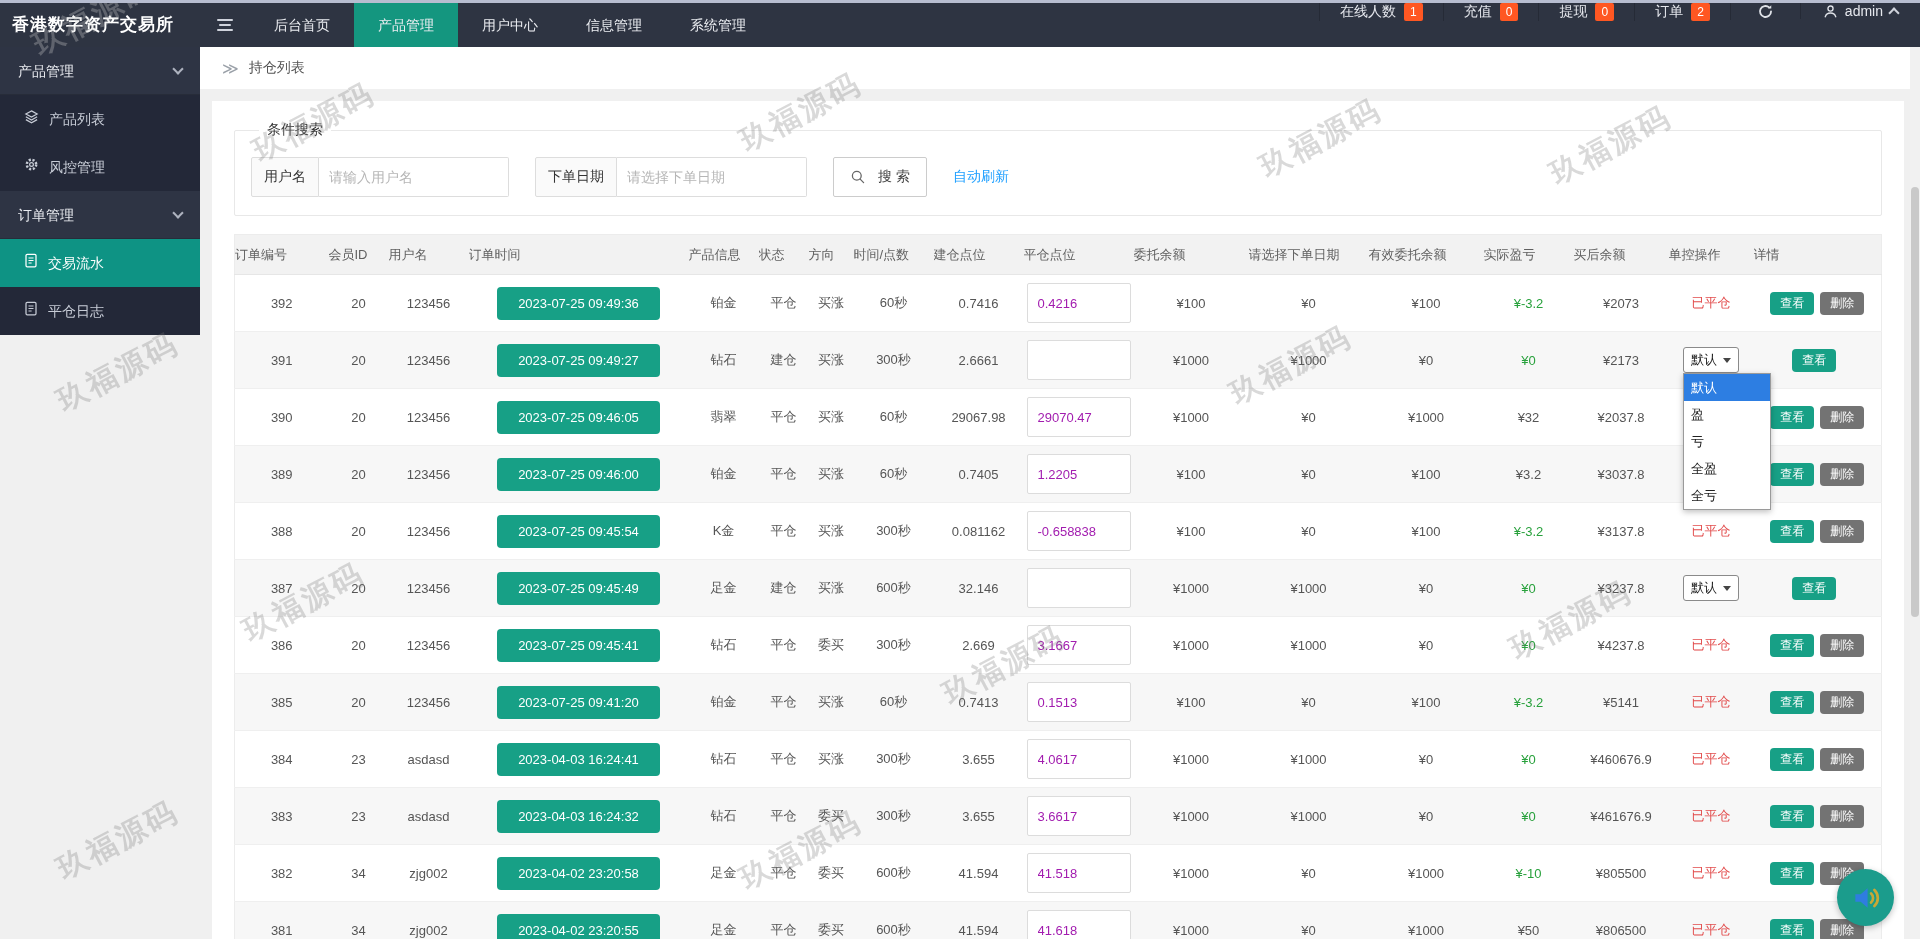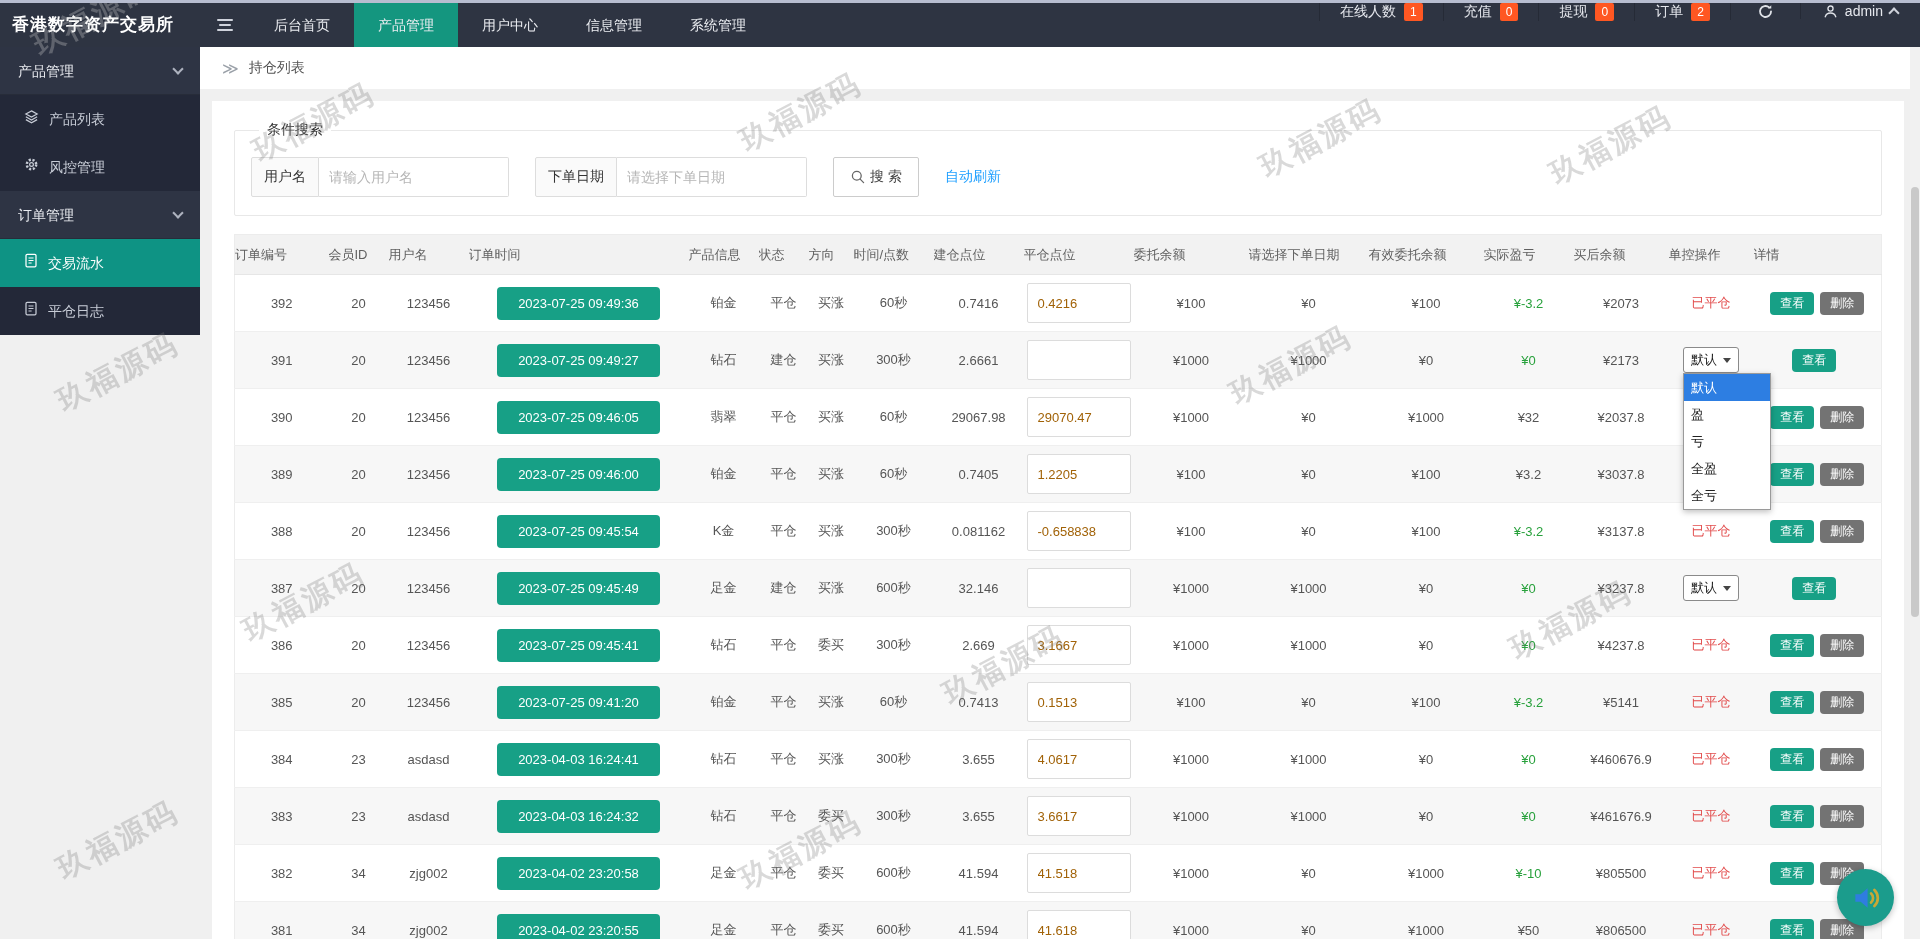--- a/index.html
+++ b/index.html
@@ -54,39 +54,39 @@
 
   fieldset.search-fieldset { border:1px solid #e8e8e8; border-radius:2px; padding:14px 16px 18px 16px; margin-top:2px; }
   fieldset.search-fieldset legend { font-size:14px; color:#333; padding:0 8px; margin-left:8px; }
   .search-row { display:flex; align-items:center; gap:26px; margin-top:4px; }
   .input-group { display:flex; align-items:stretch; height:40px; }
   .ig-label { border:1px solid #ddd; background:#fafafa; color:#333; font-size:14px;
     display:flex; align-items:center; padding:0 12px; border-radius:2px 0 0 2px; }
   .ig-input { border:1px solid #ddd; border-left:none; width:190px; padding:0 10px; font-size:14px;
     color:#333; border-radius:0 2px 2px 0; outline:none; font-family:inherit; }
   .ig-input::placeholder { color:#b6b6b6; }
-  .search-btn { display:flex; align-items:center; gap:4px; height:40px; padding:0 16px; background:#fff;
+  .search-btn { display:flex; align-items:center; gap:12px; height:40px; padding:0 16px; background:#fff;
     border:1px solid #ccc; border-radius:2px; font-size:14px; color:#444; cursor:pointer; font-family:inherit; }
   .auto-refresh { color:#1e9fff; font-size:14px; text-decoration:none; cursor:pointer; }
 
   
   table.orders { width:100%; margin-top:18px; border-collapse:collapse; table-layout:fixed;
     border:1px solid #ececec; }
   table.orders th { background:#f2f2f2; height:40px; font-size:13px; color:#5f5f5f; font-weight:normal;
     text-align:left; border-bottom:1px solid #e6e6e6; overflow:hidden; white-space:nowrap; }
   table.orders td { height:57px; text-align:center; font-size:13px; color:#555; border-bottom:1px solid #efefef;
     white-space:nowrap; }
   table.orders tbody tr:nth-child(even) { background:#f7f7f7; }
   .time-btn { display:inline-block; background:#17a086; color:#fff; font-size:13px; padding:9px 21px;
     border-radius:4px; border:none; cursor:pointer; font-family:inherit; }
   .dir-red { color:#e23d3d; } .dir-blue { color:#3a43d4; }
   .money { color:#e23d3d; } .money.green { color:#28a13c; }
   .closed-flag { color:#e24c4c; }
   .close-input { width:104px; height:40px; border:1px solid #dcdcdc; border-radius:2px; padding:16px 10px;
-    font-size:13px; color:#a16207; outline:none; background:#fff; font-family:inherit; }
+    font-size:13px; color:#a21caf; outline:none; background:#fff; font-family:inherit; }
   .act-btn { display:inline-block; border:none; color:#fff; font-size:12px; padding:3px 10px; border-radius:4px;
     cursor:pointer; font-family:inherit; }
   .act-view { background:#17a086; margin-right:6px; }
   .act-del { background:#737373; }
   .select-wrap { position:relative; display:inline-block; }
   .select-box { display:inline-flex; align-items:center; gap:6px; border:1px solid #8a8a8a; border-radius:3px;
     background:#fff; padding:3px 7px; font-size:13px; color:#222; cursor:pointer; }
   .select-caret { width:0; height:0; border-left:4px solid transparent; border-right:4px solid transparent;
     border-top:5px solid #444; }
   .select-dropdown { position:absolute; left:0; top:26px; width:88px; background:#fff;

